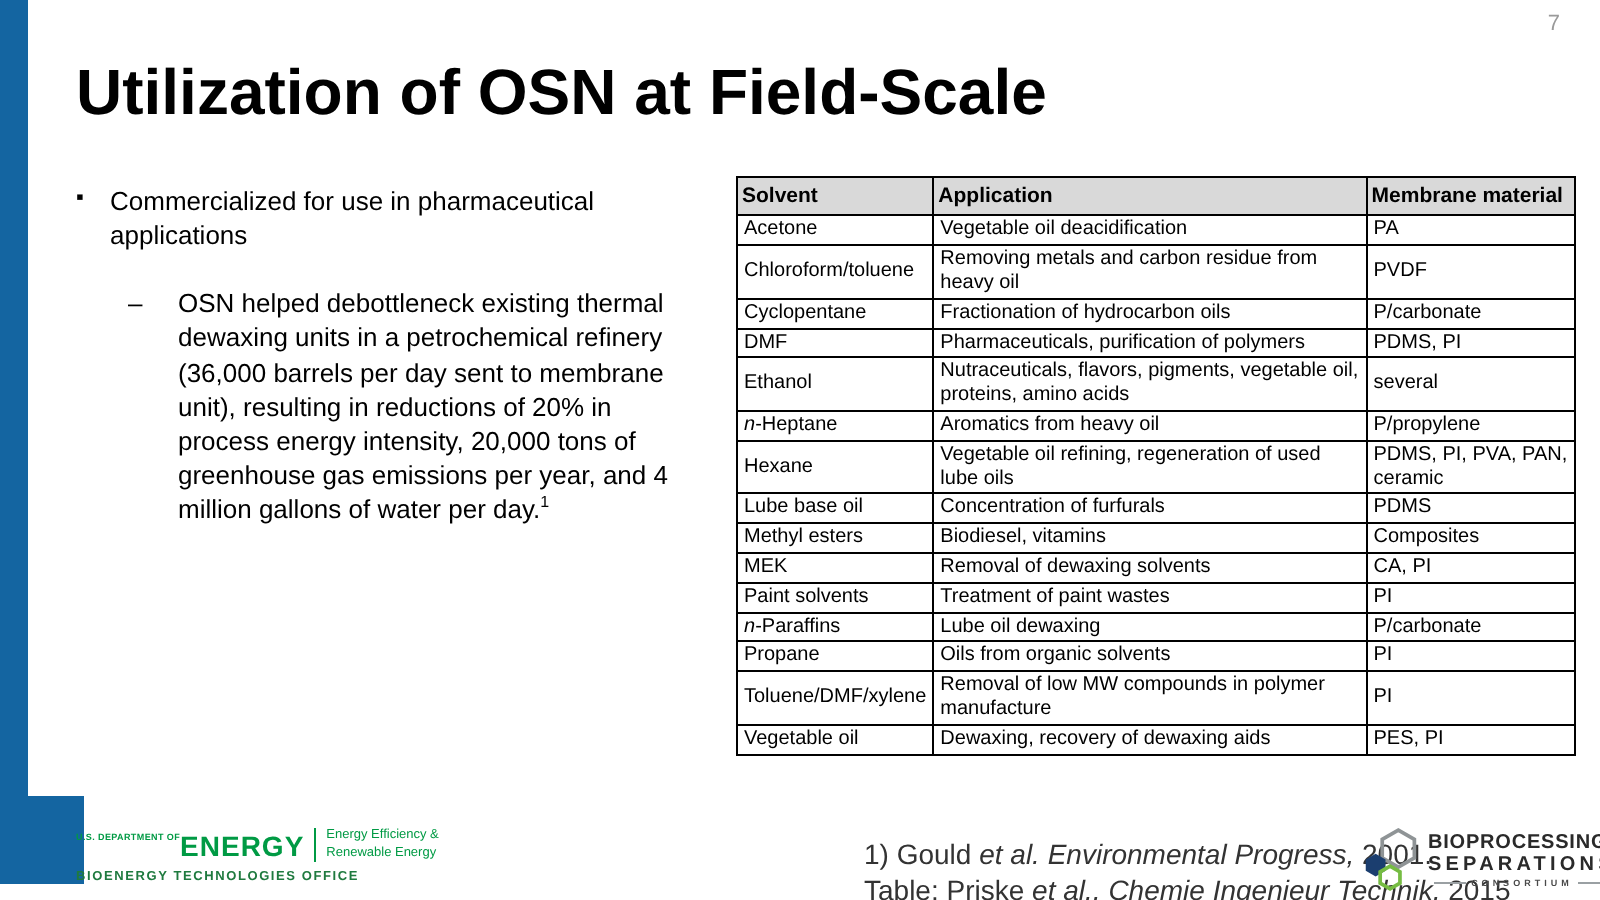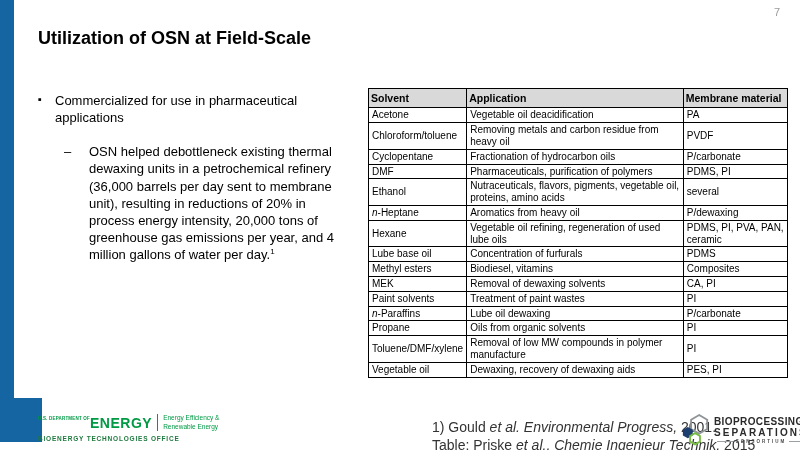--- a/index.html
+++ b/index.html
@@ -3,21 +3,21 @@
 <meta charset="utf-8">
 <style>
   html,body { margin:0; padding:0; background:#fff; }
   .slide {
     position:relative; width:800px; height:450px; background:#ffffff;
     font-family:"Liberation Sans", sans-serif; color:#000; overflow:hidden;
   }
   .left-stripe { position:absolute; left:0; top:0; width:14px; height:442px; background:var(--accent-blue,#1465a1); }
   .corner-square { position:absolute; left:0; top:398px; width:42px; height:44px; background:var(--accent-blue,#1465a1); }
   .page-number { position:absolute; top:6px; right:20px; font-size:11px; color:#9a9a9a; }
-  .title { position:absolute; left:38px; top:28px; margin:0; font-size:18px; font-weight:700; letter-spacing:0; color:#000; }
+  .title { position:absolute; left:38px; top:28px; margin:0; font-size:32px; font-weight:700; letter-spacing:0; color:#000; }
 
   .content-left { position:absolute; left:38px; top:92px; width:308px; font-size:13px; line-height:1.32; }
   .bullet { position:relative; padding-left:17px; margin-bottom:15px; }
   .bullet::before { content:"▪"; position:absolute; left:0; top:0; font-size:11px; }
   .subbullet { position:relative; margin-left:26px; padding-left:25px; margin-top:17px; width:252px; }
   .subbullet::before { content:"–"; position:absolute; left:0; top:0; }
   sup { font-size:8px; }
 
   table.solvent-table {
     position:absolute; left:368px; top:88px; width:420px;
@@ -99,21 +99,21 @@
           <td class="membrane-cell">PDMS, PI</td>
         </tr>
         <tr>
           <td class="solvent-cell">Ethanol</td>
           <td class="application-cell">Nutraceuticals, flavors, pigments, vegetable oil, proteins, amino acids</td>
           <td class="membrane-cell">several</td>
         </tr>
         <tr>
           <td class="solvent-cell"><i>n</i>-Heptane</td>
           <td class="application-cell">Aromatics from heavy oil</td>
-          <td class="membrane-cell">P/dewaxing</td>
+          <td class="membrane-cell">P/propylene</td>
         </tr>
         <tr>
           <td class="solvent-cell">Hexane</td>
           <td class="application-cell">Vegetable oil refining, regeneration of used lube oils</td>
           <td class="membrane-cell">PDMS, PI, PVA, PAN, ceramic</td>
         </tr>
         <tr>
           <td class="solvent-cell">Lube base oil</td>
           <td class="application-cell">Concentration of furfurals</td>
           <td class="membrane-cell">PDMS</td>

